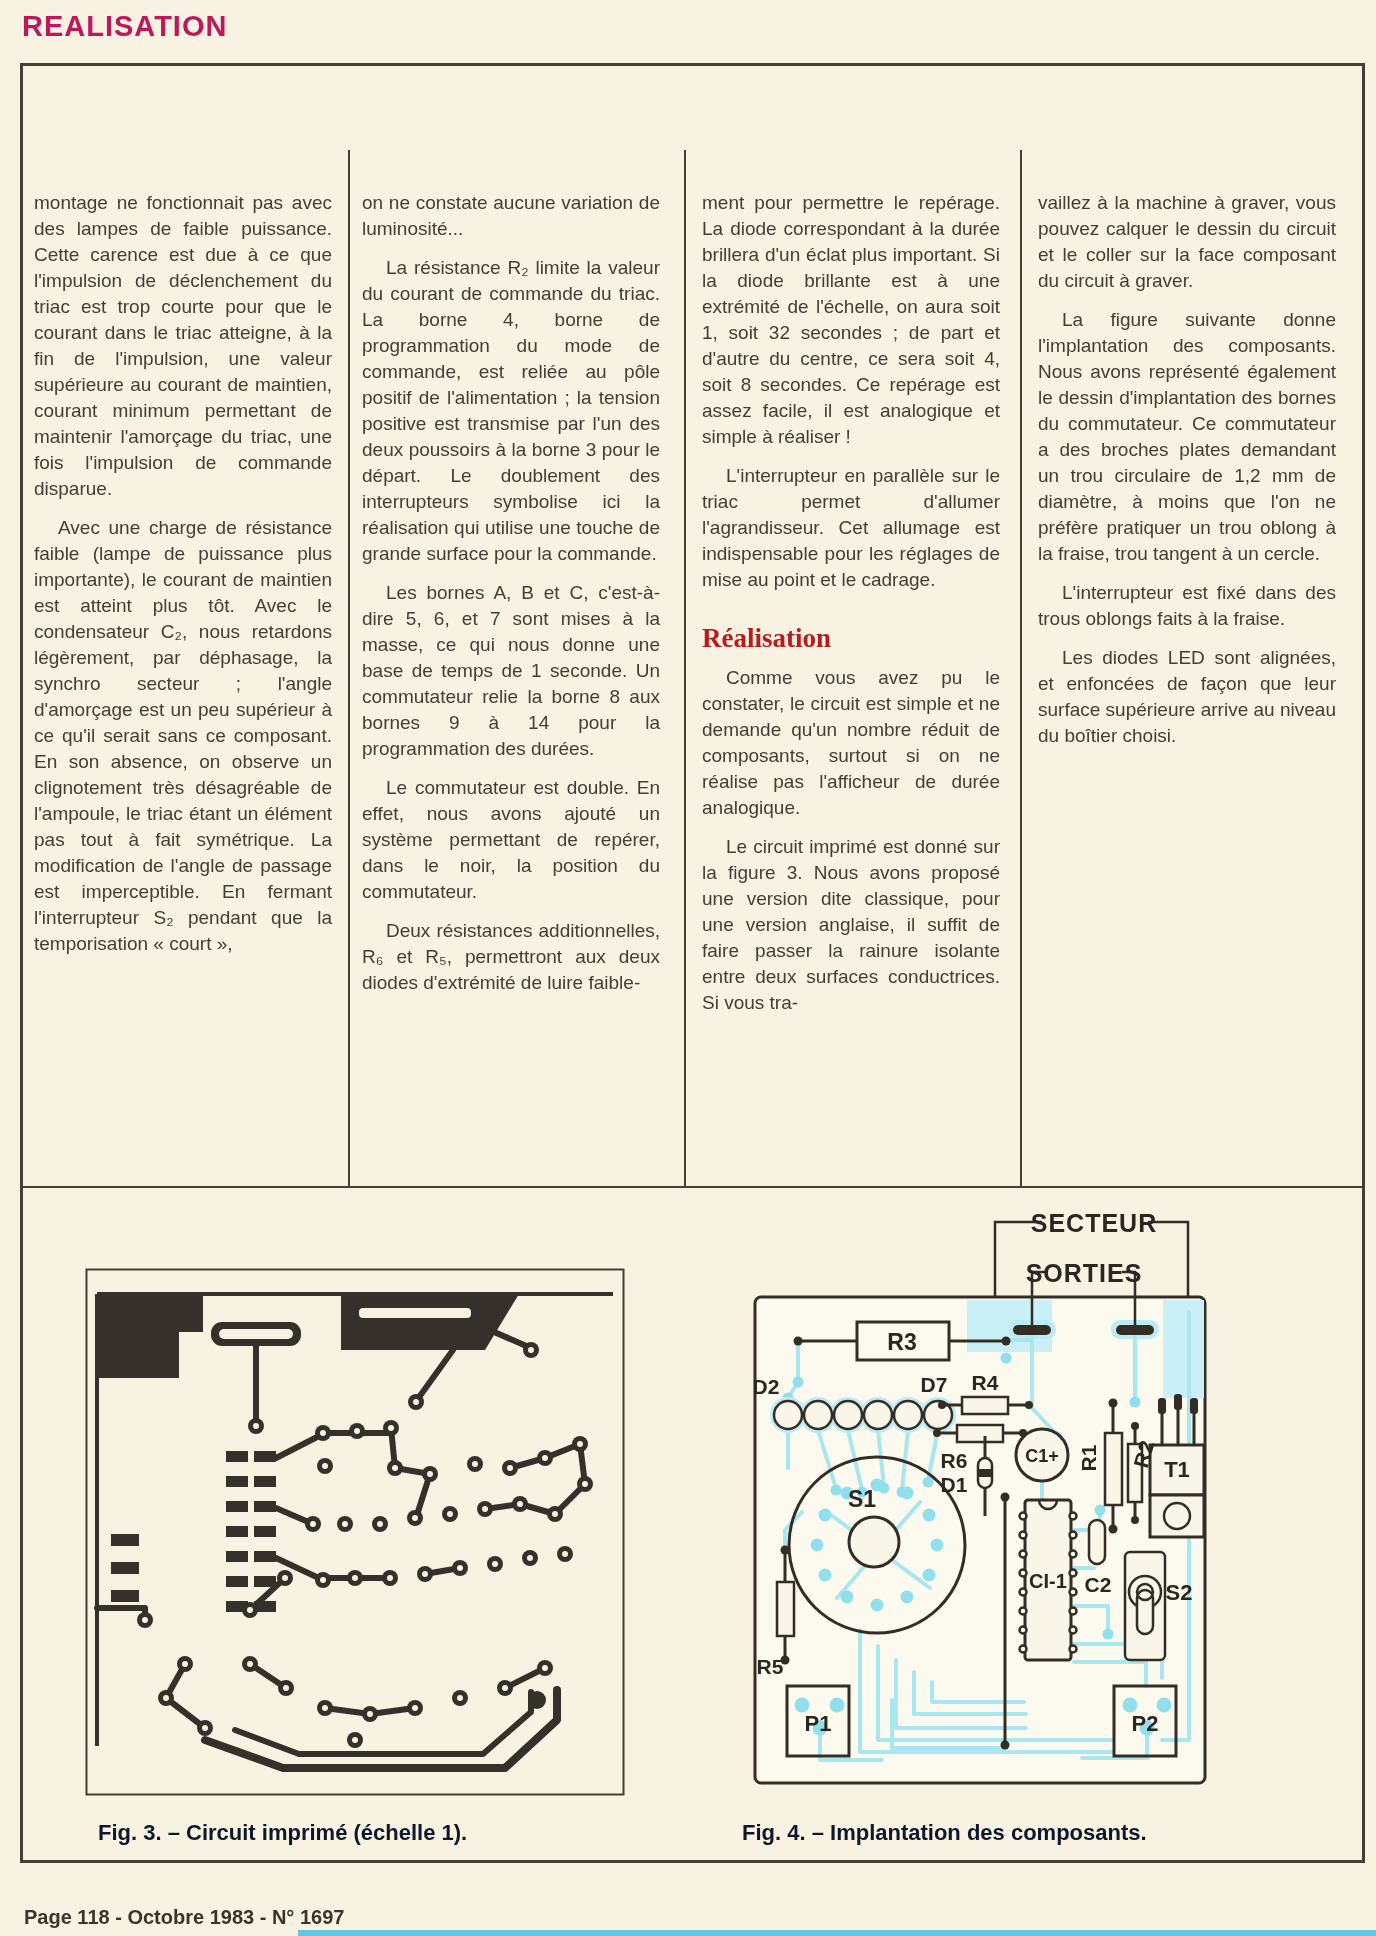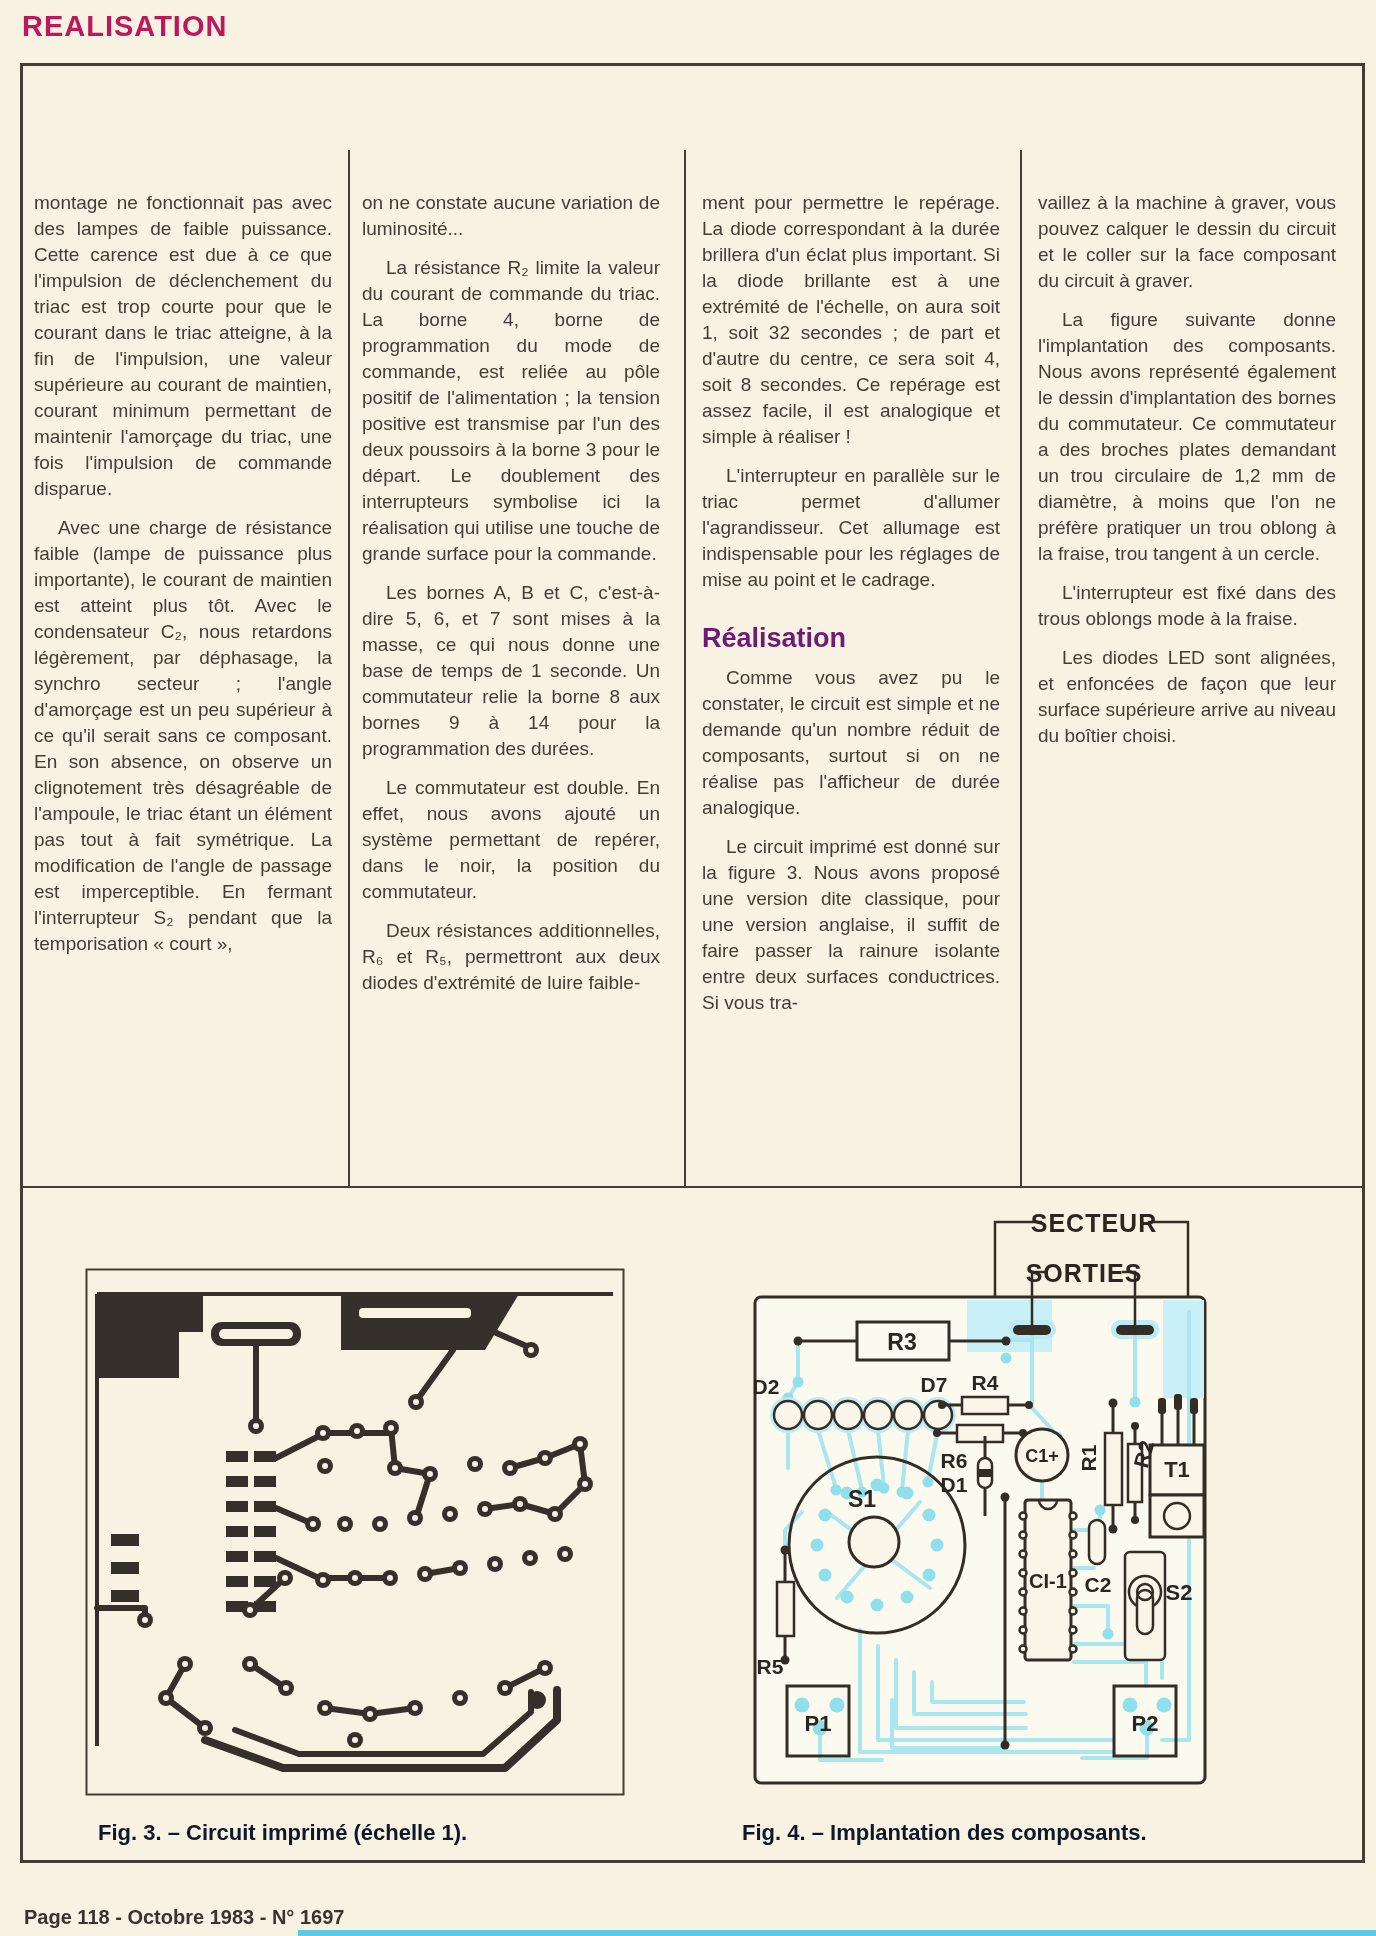--- a/index.html
+++ b/index.html
@@ -9,21 +9,21 @@
   .masthead{position:absolute;left:22px;top:10px;font-size:29px;font-weight:bold;
             letter-spacing:1px;color:#be185d;}
   .pagebox{position:absolute;left:20px;top:63px;width:1339px;height:1794px;
            border:3px solid #453e34;}
   .vdiv{position:absolute;top:150px;height:1036px;width:0;border-left:2px solid #453e34;}
   .hdiv{position:absolute;left:20px;top:1186px;width:1342px;height:0;border-top:2px solid #453e34;}
   .col{position:absolute;top:190px;width:298px;text-align:justify;font-size:19px;
        line-height:26px;color:#443d35;}
   .col p{margin:0 0 13px 0;text-indent:24px;}
   .col p.cont{text-indent:0;}
-  .subhead{color:#701a75;font-size:27px;font-weight:bold;margin:32px 0 14px 0;text-indent:0;}
+  .subhead{color:#b91c1c;font-size:27px;font-weight:bold;margin:32px 0 14px 0;text-indent:0;font-family:Liberation Serif, serif;}
   .caption{position:absolute;font-size:22px;font-weight:bold;color:#0f172a;}
   .footer{position:absolute;left:24px;top:1882px;font-size:20px;font-weight:bold;color:#3a342c;margin-top:24px;}
   .bottombar{position:absolute;left:298px;top:1930px;width:1078px;height:6px;background:#5ec9e2;}
   
   svg text{text-anchor:middle;}
   .lbl{font:bold 21px "Liberation Sans",sans-serif;fill:#2c2620;}
   .lbl-big{font:bold 25px "Liberation Sans",sans-serif;fill:#2c2620;letter-spacing:1px;}
   .lbl-s{font:bold 18px "Liberation Sans",sans-serif;fill:#2c2620;}
   .frame{fill:none;stroke:#453e34;stroke-width:2;}
   .t3{stroke:#36302a;stroke-width:6;fill:none;stroke-linecap:round;stroke-linejoin:round;}
@@ -74,21 +74,21 @@
     <p class="cont">ment pour permettre le repérage. La diode correspondant à la durée brillera d'un éclat plus important. Si la diode brillante est à une extrémité de l'échelle, on aura soit 1, soit 32 secondes ; de part et d'autre du centre, ce sera soit 4, soit 8 secondes. Ce repérage est assez facile, il est analogique et simple à réaliser !</p>
     <p>L'interrupteur en parallèle sur le triac permet d'allumer l'agrandisseur. Cet allumage est indispensable pour les réglages de mise au point et le cadrage.</p>
     <div class="subhead">Réalisation</div>
     <p>Comme vous avez pu le constater, le circuit est simple et ne demande qu'un nombre réduit de composants, surtout si on ne réalise pas l'afficheur de durée analogique.</p>
     <p>Le circuit imprimé est donné sur la figure 3. Nous avons proposé une version dite classique, pour une version anglaise, il suffit de faire passer la rainure isolante entre deux surfaces conductrices. Si vous tra-</p>
   </div>
 
   <div class="col" style="left:1038px;">
     <p class="cont">vaillez à la machine à graver, vous pouvez calquer le dessin du circuit et le coller sur la face composant du circuit à graver.</p>
     <p>La figure suivante donne l'implantation des composants. Nous avons représenté également le dessin d'implantation des bornes du commutateur. Ce commutateur a des broches plates demandant un trou circulaire de 1,2 mm de diamètre, à moins que l'on ne préfère pratiquer un trou oblong à la fraise, trou tangent à un cercle.</p>
-    <p>L'interrupteur est fixé dans des trous oblongs mode à la fraise.</p>
+    <p>L'interrupteur est fixé dans des trous oblongs faits à la fraise.</p>
     <p>Les diodes LED sont alignées, et enfoncées de façon que leur surface supérieure arrive au niveau du boîtier choisi.</p>
   </div>
 
   <svg style="position:absolute;left:85px;top:1268px;" width="540" height="528" viewBox="0 0 540 528">
     <rect class="frame" x="1.5" y="1.5" width="537" height="525"></rect>
     <g>
       <path class="t4" d="M12,26 H528"></path>
       <path class="t4" d="M12,26 V478"></path>
       <path class="inkf" d="M12,26 H118 V64 H94 V110 H12 Z"></path>
       <rect class="inkf" x="126" y="54" width="90" height="24" rx="11"></rect>

